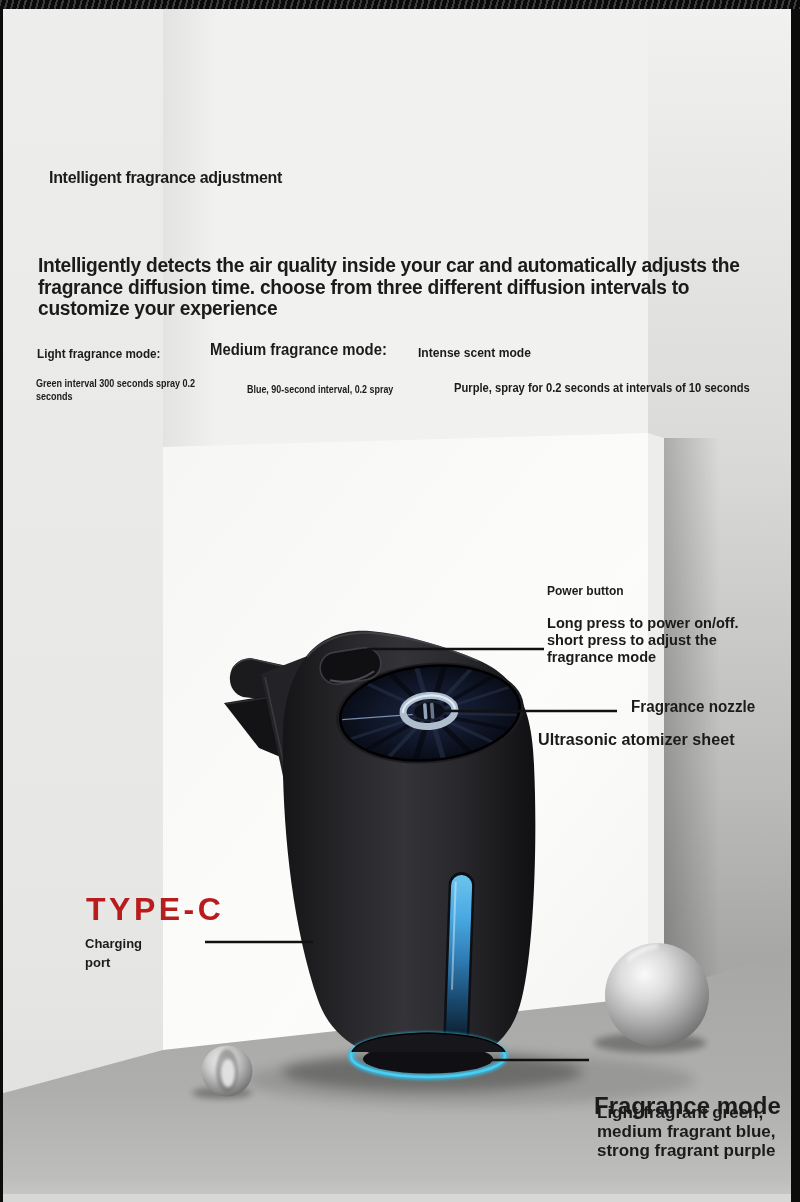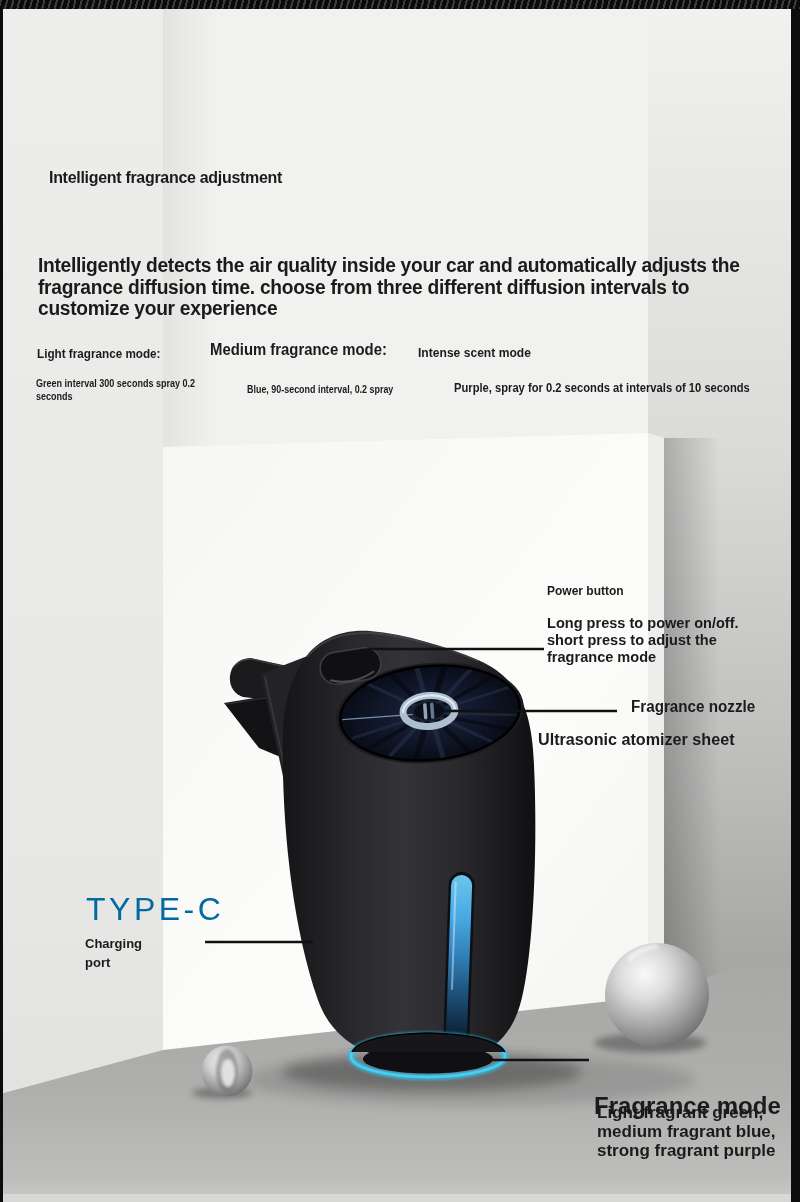--- a/index.html
+++ b/index.html
@@ -25,21 +25,21 @@
   .m-label-1 { left:37px;  top:346px; font-size:13px;  font-weight:700; transform:scaleX(.9);  transform-origin:left top; white-space:nowrap; }
   .m-desc-1  { left:36px;  top:377px; font-size:10.5px; font-weight:700; width:210px; line-height:12.5px; transform:scaleX(.86); transform-origin:left top; }
   .m-label-2 { left:210px; top:341px; font-size:16px;  font-weight:700; transform:scaleX(.93); transform-origin:left top; white-space:nowrap; }
   .m-desc-2  { left:247px; top:383px; font-size:10.5px; font-weight:700; transform:scaleX(.85); transform-origin:left top; white-space:nowrap; }
   .m-label-3 { left:418px; top:345px; font-size:13px;  font-weight:700; transform:scaleX(.93); transform-origin:left top; white-space:nowrap; }
   .m-desc-3  { left:454px; top:380px; font-size:13px;  font-weight:700; transform:scaleX(.86); transform-origin:left top; white-space:nowrap; }
   .power-title { left:547px; top:584px; font-size:12px; font-weight:700; white-space:nowrap; }
   .power-desc  { left:547px; top:614px; font-size:15px; font-weight:700; width:238px; line-height:17px; transform:scaleX(.97); transform-origin:left top; }
   .nozzle-label   { left:631px; top:698px; font-size:16px;   font-weight:700; white-space:nowrap; transform:scaleX(.95); transform-origin:left top; }
   .atomizer-label { left:538px; top:730px; font-size:17px;   font-weight:700; white-space:nowrap; transform:scaleX(.95); transform-origin:left top; }
-  .typec-title { left:86px; top:891px; font-size:32px; font-weight:400; letter-spacing:3.5px; color:#0369a1; white-space:nowrap; }
+  .typec-title { left:86px; top:891px; font-size:32px; font-weight:700; letter-spacing:3.5px; color:#b91c1c; white-space:nowrap; }
   .typec-desc  { left:85px; top:934px; font-size:13px; font-weight:700; width:75px; line-height:19px; }
   .fragmode-title { left:594px; top:1060px; font-size:24px; font-weight:700; white-space:nowrap;margin-top:32px; }
   .fragmode-desc  { left:597px; top:1103px; font-size:17px; font-weight:700; width:208px; line-height:19px; }
   svg { display:block; }
 </style>
 </head>
 <body>
 
 <div id="stage">
 

